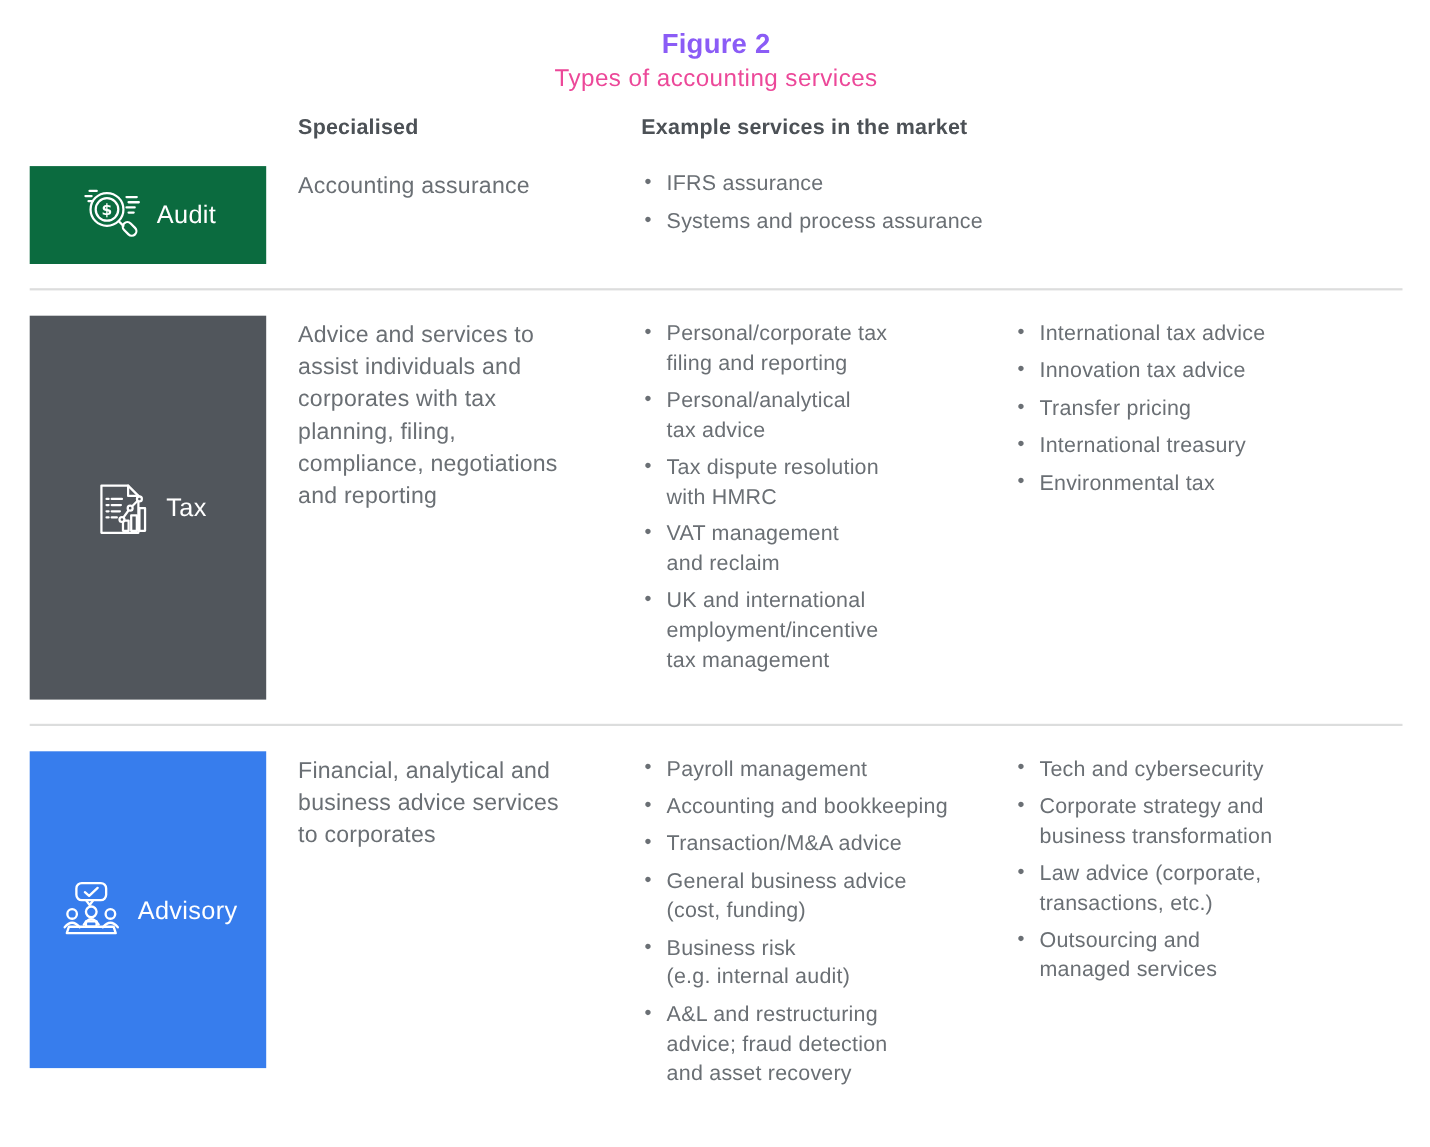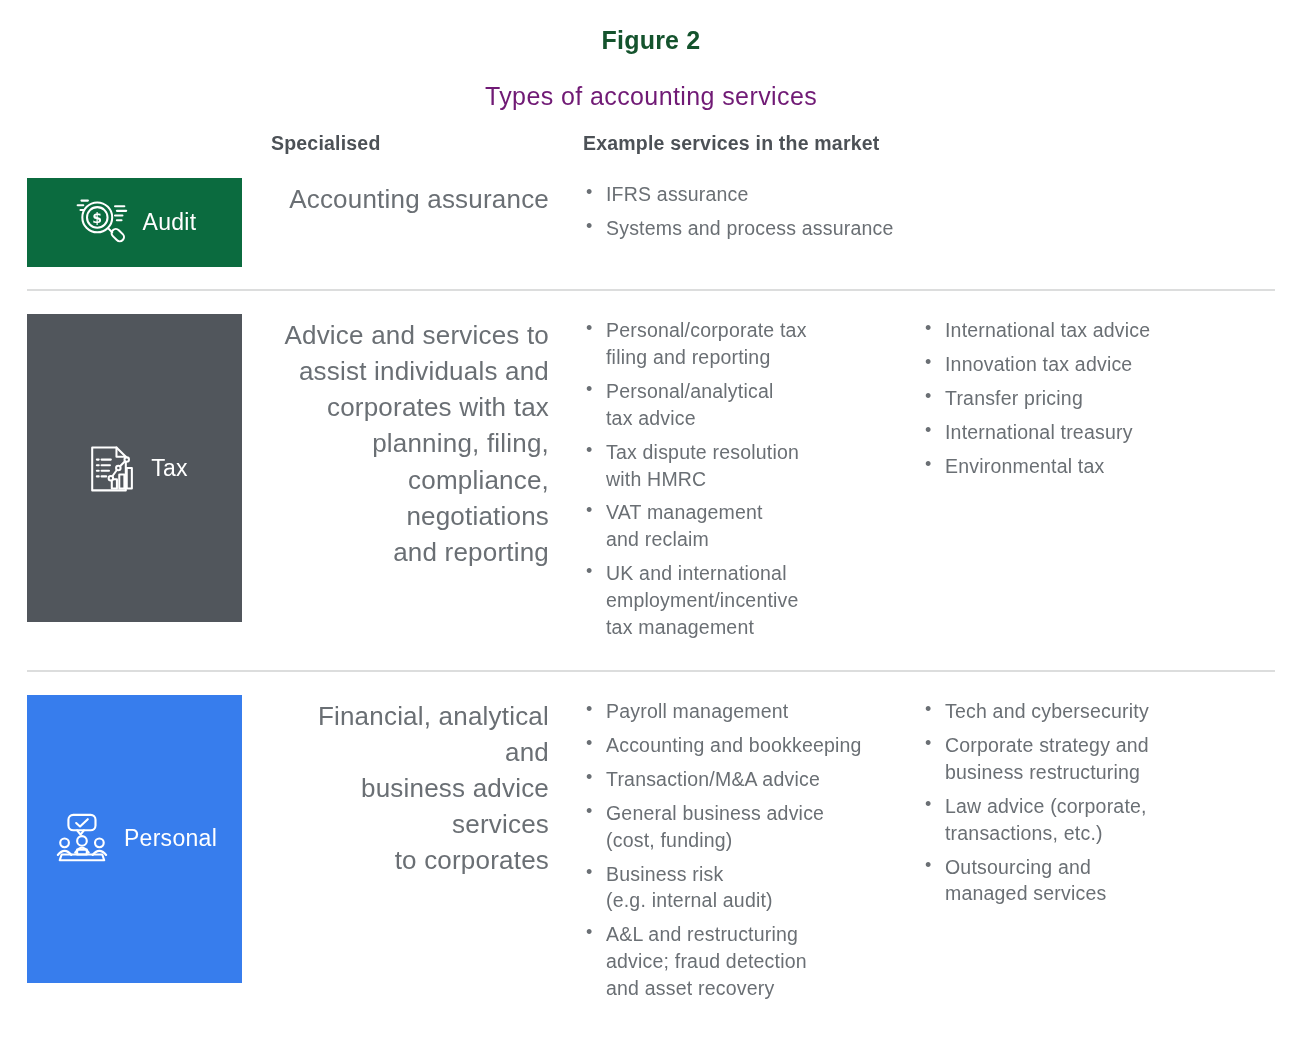--- a/index.html
+++ b/index.html
@@ -7,25 +7,25 @@
   body {
     width:1300px; height:1043px;
     font-family:"Liberation Sans","DejaVu Sans",sans-serif;
     color:#6a6f74;
     overflow:hidden;
   }
   .page { padding:26px 25px 0 27px; }
 
   .figure-label {
     text-align:center; font-size:25px; font-weight:bold;
-    color:#14532d; letter-spacing:0.2px;
+    color:#8b5cf6; letter-spacing:0.2px;
   }
   .figure-title {
-    text-align:center; font-size:25px; font-weight:400;
-    color:#701a75; margin-top:27px; letter-spacing:0.4px;
+    text-align:center; font-size:22px; font-weight:400;
+    color:#ec4899; margin-top:3px; letter-spacing:0.4px;
   }
 
   .grid {
     display:grid;
     grid-template-columns:215px 341px 339px auto;
     align-items:start;
   }
   .header-row { margin-top:21px; }
   .header-row .hdr {
     font-size:19.5px; font-weight:bold; color:#4c5156; letter-spacing:0.2px;
@@ -35,26 +35,26 @@
 
   .svc-row { padding-top:23px; padding-bottom:22px; }
   .svc-row.with-divider { border-bottom:2px solid #dcdddd; }
 
   .cat-box {
     width:215px; display:flex; align-items:center; justify-content:center;
     gap:14px; color:#ffffff; font-size:23px; letter-spacing:0.3px;
   }
   .cat-box svg { flex:0 0 auto; }
   .box-audit    { height:89px;  }
-  .box-tax      { height:308px; }
+  .box-tax      { height:349px; }
   .box-advisory { height:288px; }
 
   .desc-cell {
     padding-left:29px; padding-right:34px; padding-top:3px;
-    font-size:26px; line-height:1.39; white-space:pre-line; letter-spacing:0.2px;text-align:right;
+    font-size:21px; line-height:1.39; white-space:pre-line; letter-spacing:0.2px;
   }
   ul.bullets { list-style:none; padding-top:3px; padding-right:20px; }
   ul.bullets li {
     position:relative; padding-left:23px; margin-bottom:7px;
     font-size:19.5px; line-height:1.38; white-space:pre-line; letter-spacing:0.2px;
   }
   ul.bullets li::before {
     content:"\2022"; position:absolute; left:3px; top:-1px;
     font-size:18px; color:#6a6f74;
   }
@@ -159,41 +159,41 @@
         <polyline points="25,13.5 29,17 37,9.5"></polyline>
         <circle cx="31" cy="32" r="5"></circle>
         <path d="M24 44 Q31 34 38 44"></path>
         <circle cx="13" cy="34" r="4.5"></circle>
         <path d="M6 46.5 Q13 38 20 46.5"></path>
         <circle cx="49" cy="34" r="4.5"></circle>
         <path d="M42 46.5 Q49 38 56 46.5"></path>
         <rect x="26" y="41" width="10" height="5"></rect>
         <path d="M10 46 H52 L54 52 H8 Z"></path>
       </svg>
-      <span>Personal</span>
+      <span>Advisory</span>
     </div>
     <div class="desc-cell">Financial, analytical and
 business advice services
 to corporates</div>
     <ul class="bullets">
         <li>Payroll management</li>
         <li>Accounting and bookkeeping</li>
         <li>Transaction/M&amp;A advice</li>
         <li>General business advice
 (cost, funding)</li>
         <li>Business risk
 (e.g. internal audit)</li>
         <li>A&amp;L and restructuring
 advice; fraud detection
 and asset recovery</li>
       </ul>
     <ul class="bullets">
         <li>Tech and cybersecurity</li>
         <li>Corporate strategy and
-business restructuring</li>
+business transformation</li>
         <li>Law advice (corporate,
 transactions, etc.)</li>
         <li>Outsourcing and
 managed services</li>
       </ul>
   </div>
 
 </div>
 
 </body></html>

